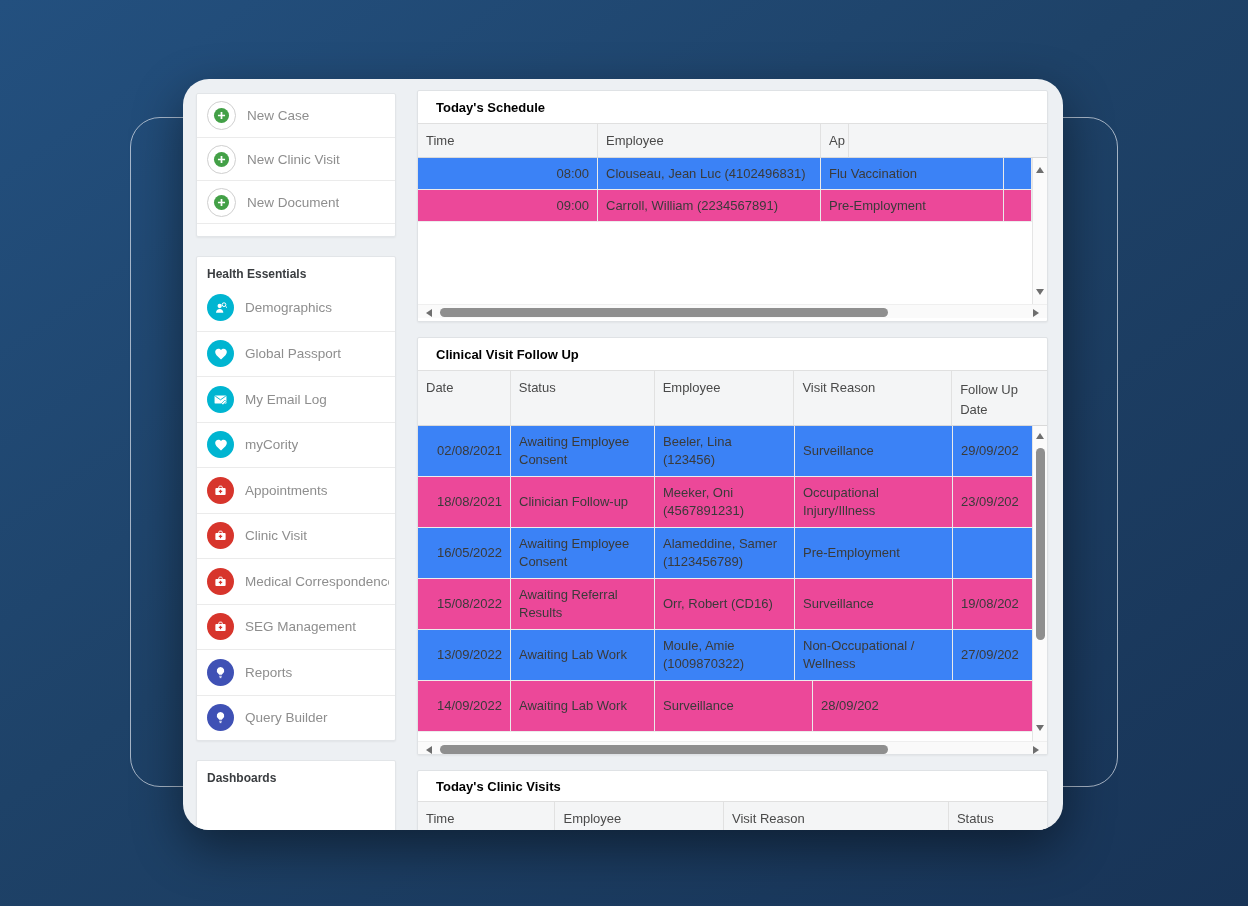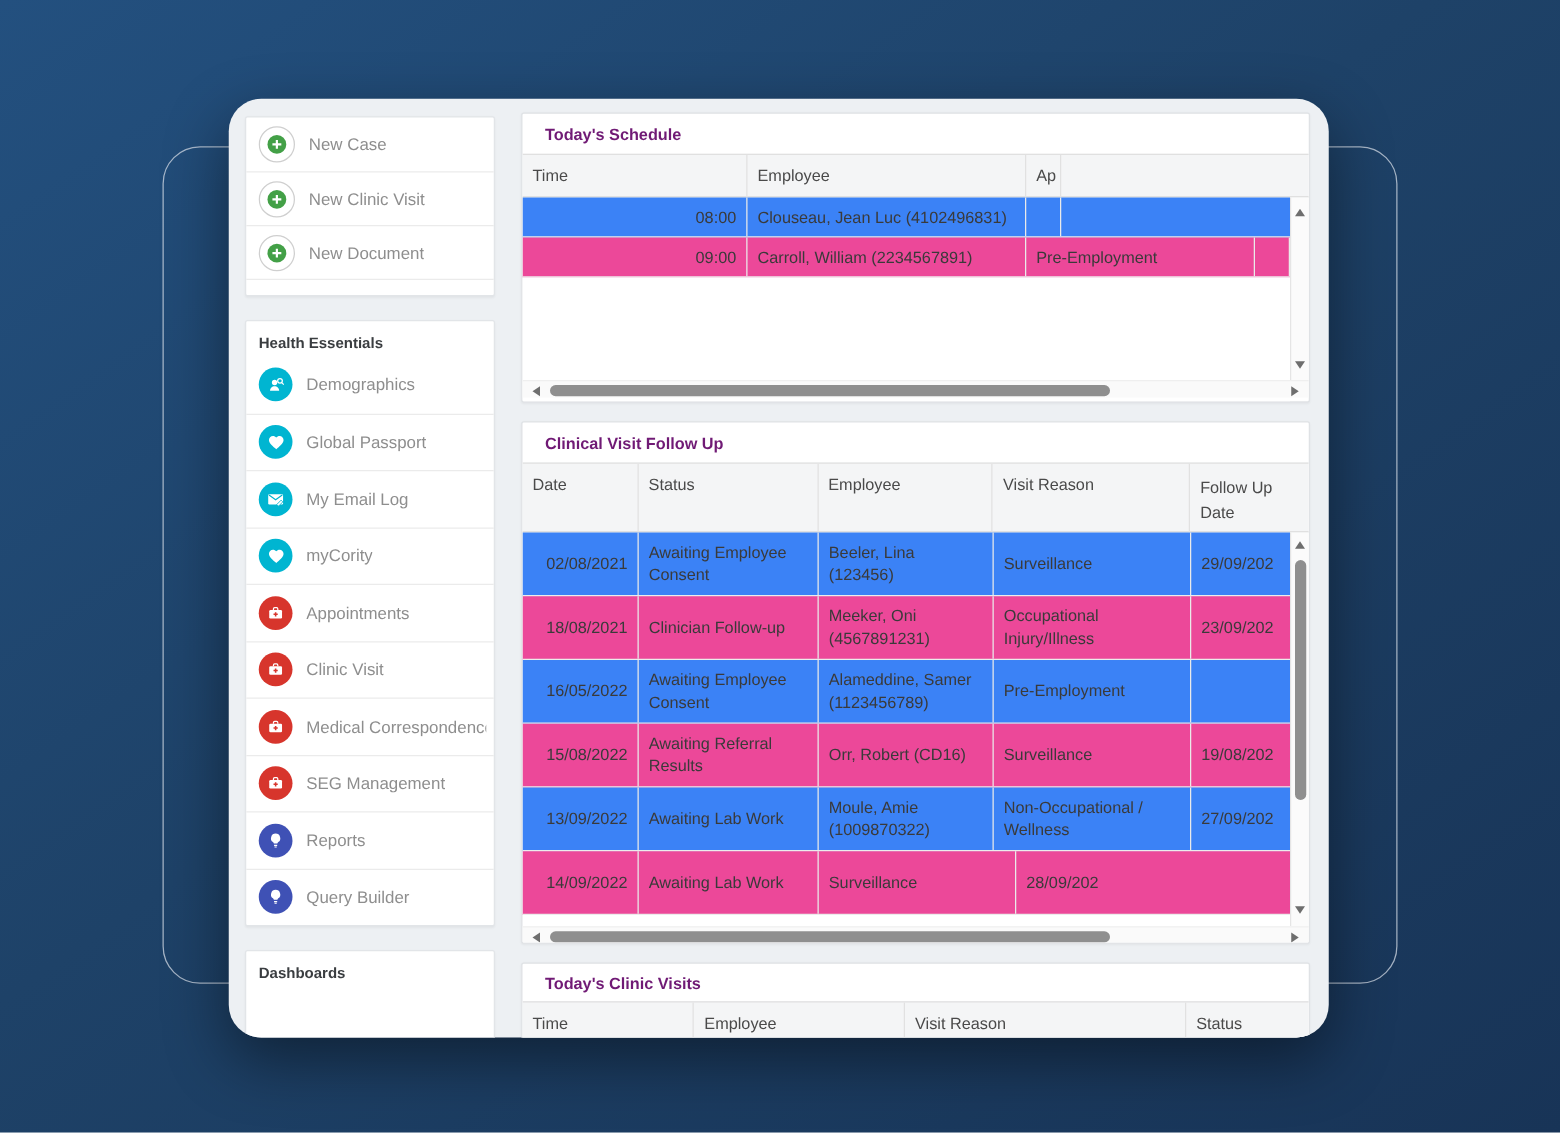--- a/index.html
+++ b/index.html
@@ -55,21 +55,21 @@
 
   
   .main{ position:absolute; left:234px; top:11px; width:631px; }
   .panel{
     background:#fff; border:1px solid #dfe2e5; border-radius:2px;
     box-shadow:0 1px 2px rgba(0,0,0,.05); margin-bottom:15px;
     overflow:hidden;
   }
   .panel-title{
     height:32px; display:flex; align-items:center; padding:0 18px;
-    font-size:13px; font-weight:bold; color:#701a75;
+    font-size:13px; font-weight:bold; color:#000000;
   }
   .thead{ display:flex; border-top:1px solid #e0e0e0; border-bottom:1px solid #d9d9d9;
           background:#f4f5f6; }
   .th{
     font-size:13px; color:#4a4a4a; padding:9px 8px; border-right:1px solid #e1e1e1;
     display:flex; align-items:flex-start; overflow:hidden;
   }
   .th.filler{ border-right:none; }
   .tbody{ display:flex; }
   .rows{ flex:none; }
@@ -267,20 +267,21 @@
           <div class="th s-time">Time</div>
           <div class="th s-emp">Employee</div>
           <div class="th s-ap">Ap</div>
           <div class="th filler" style="flex:1"></div>
         </div>
         <div class="tbody" style="height:146px;">
           <div class="rows" style="width:614px;">
             <div class="tr sched-row">
               <div class="td s-time num clip">08:00</div>
               <div class="td s-emp clip">Clouseau, Jean Luc (4102496831)</div>
+              <div class="td s-act clip">Flu Vaccination</div>
               <div class="td s-ap"></div>
             </div>
             <div class="tr sched-row alt">
               <div class="td s-time num clip">09:00</div>
               <div class="td s-emp clip">Carroll, William (2234567891)</div>
               <div class="td s-act clip">Pre-Employment</div>
               <div class="td s-ap"></div>
             </div>
             <div class="empty-body"></div>
           </div>

